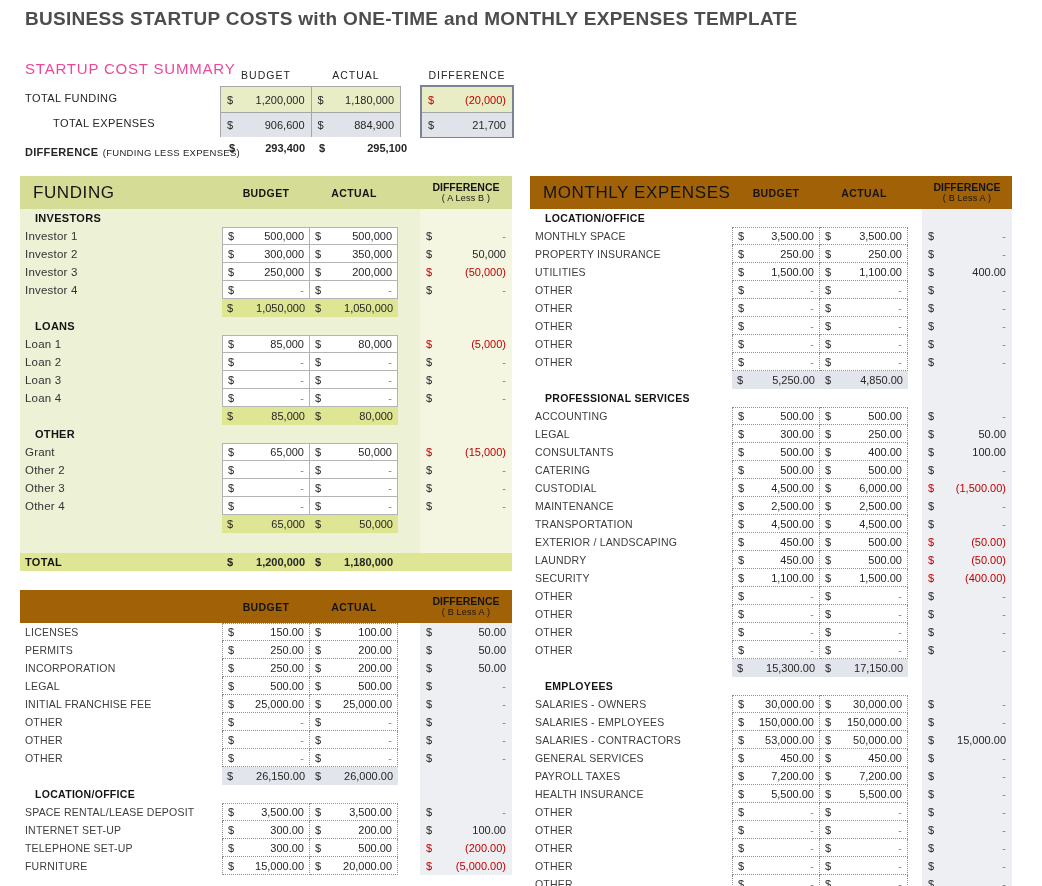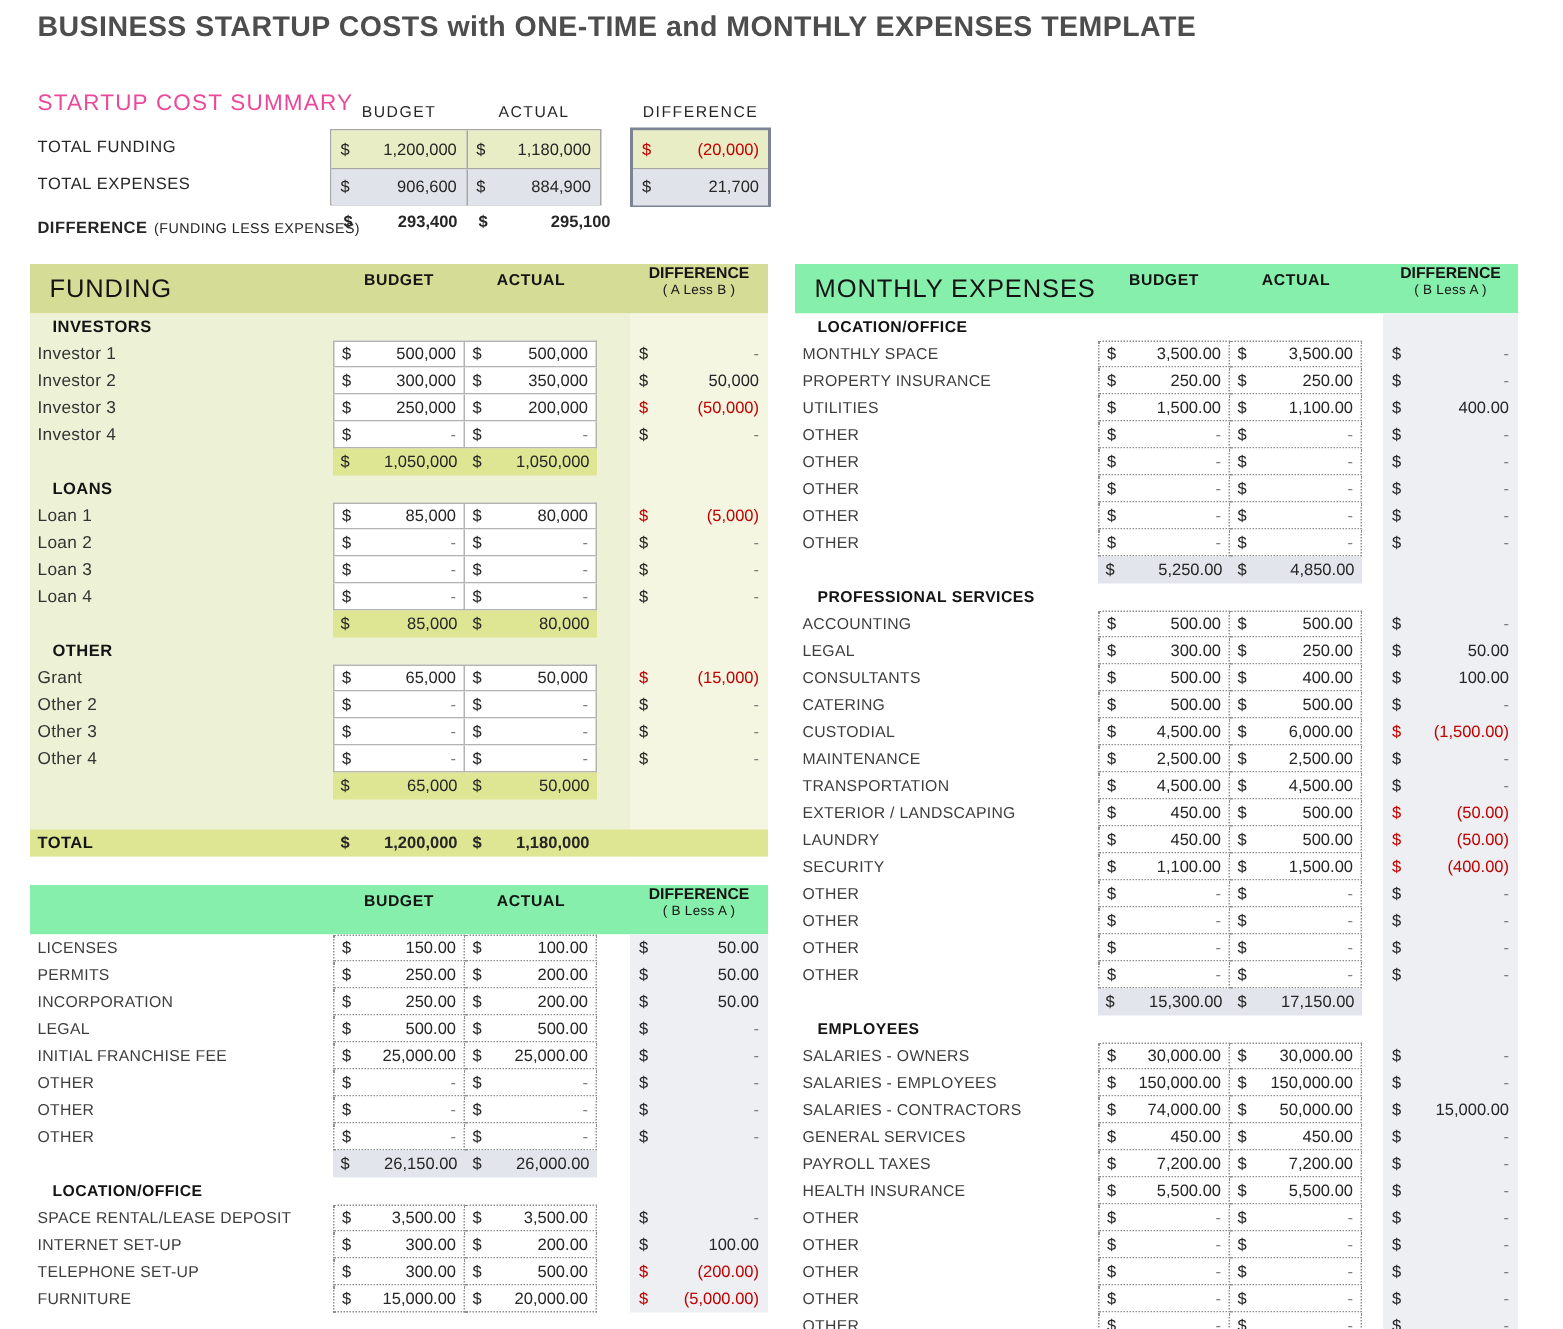--- a/index.html
+++ b/index.html
@@ -46,23 +46,23 @@
   .sdr-abs { position:absolute; top:0; font-size:11px; font-weight:bold; }
   .sdr-d1 { left:204px; } .sdr-v1 { left:212px; width:68px; text-align:right; }
   .sdr-d2 { left:294px; } .sdr-v2 { left:314px; width:68px; text-align:right; }
 
   
   .section { position:absolute; }
   #funding-section  { left:20px;  top:176px; width:492px; }
   #one-time-section { left:20px;  top:590px; width:492px; }
   #monthly-section  { left:530px; top:176px; width:482px; }
 
-  .sec-header { height:33px; position:relative; display:flex; align-items:flex-start; }
+  .sec-header { height:33px; position:relative; display:flex; align-items:center; }
   .green .sec-header { background:#D5DC96; }
-  .gray  .sec-header { background:#86efac; }
+  .gray  .sec-header { background:#a16207; }
   .sec-title { position:absolute; left:13px; top:7px; font-size:17px; letter-spacing:.6px; color:#141414; }
   .hcols { display:flex; width:100%; align-items:center; }
   .hspace { width:202px; }
   .hcol { width:88px; text-align:center; font-weight:bold; font-size:10.5px; letter-spacing:.4px; color:#141414; }
   .hgap { width:22px; } .sec-right .hgap { width:14px; }
   .hdiff { width:92px; text-align:center; font-weight:bold; font-size:10.5px; color:#141414; line-height:1.15; }
   .sec-right .hdiff { width:90px; }
   .hdiff .sub { display:block; font-weight:normal; font-size:9px; letter-spacing:.2px; }
 
   .sec-body { position:relative; }
@@ -104,21 +104,21 @@
 <body>
 
 <div class="title">BUSINESS STARTUP COSTS with ONE-TIME and MONTHLY EXPENSES TEMPLATE</div>
 <div class="summary-heading">STARTUP COST SUMMARY</div>
 
 <div class="sum-colhead b">BUDGET</div>
 <div class="sum-colhead a">ACTUAL</div>
 <div class="sum-colhead d">DIFFERENCE</div>
 
 <div class="sum-label" style="top:86px;">TOTAL FUNDING</div>
-<div class="sum-label" style="top:111px;">TOTAL EXPENSES</div>
+<div class="sum-label" style="top:111px;margin-left:28px;">TOTAL EXPENSES</div>
 
 <div class="sum-box-left">
   <div class="sum-row">
     <div class="sum-cell bg-grn">
       <span>$</span>
       <span>1,200,000</span>
     </div>
     <div class="sum-cell bg-grn">
       <span>$</span>
       <span>1,180,000</span>
@@ -1077,21 +1077,21 @@
         <div class="gap"></div>
         <div class="dcell">
           <span>$</span>
           <span class="dash">-</span>
         </div>
       </div>
       <div class="row cont">
         <div class="rlabel">SALARIES - CONTRACTORS</div>
         <div class="cell b">
           <span>$</span>
-          <span>74,000.00</span>
+          <span>53,000.00</span>
         </div>
         <div class="cell a">
           <span>$</span>
           <span>50,000.00</span>
         </div>
         <div class="gap"></div>
         <div class="dcell">
           <span>$</span>
           <span>15,000.00</span>
         </div>

